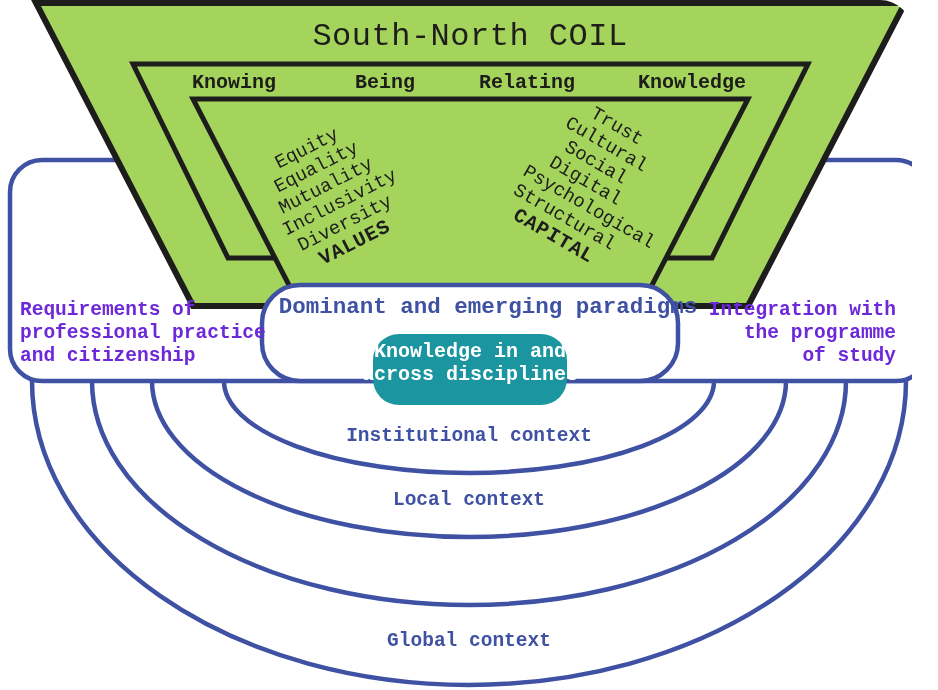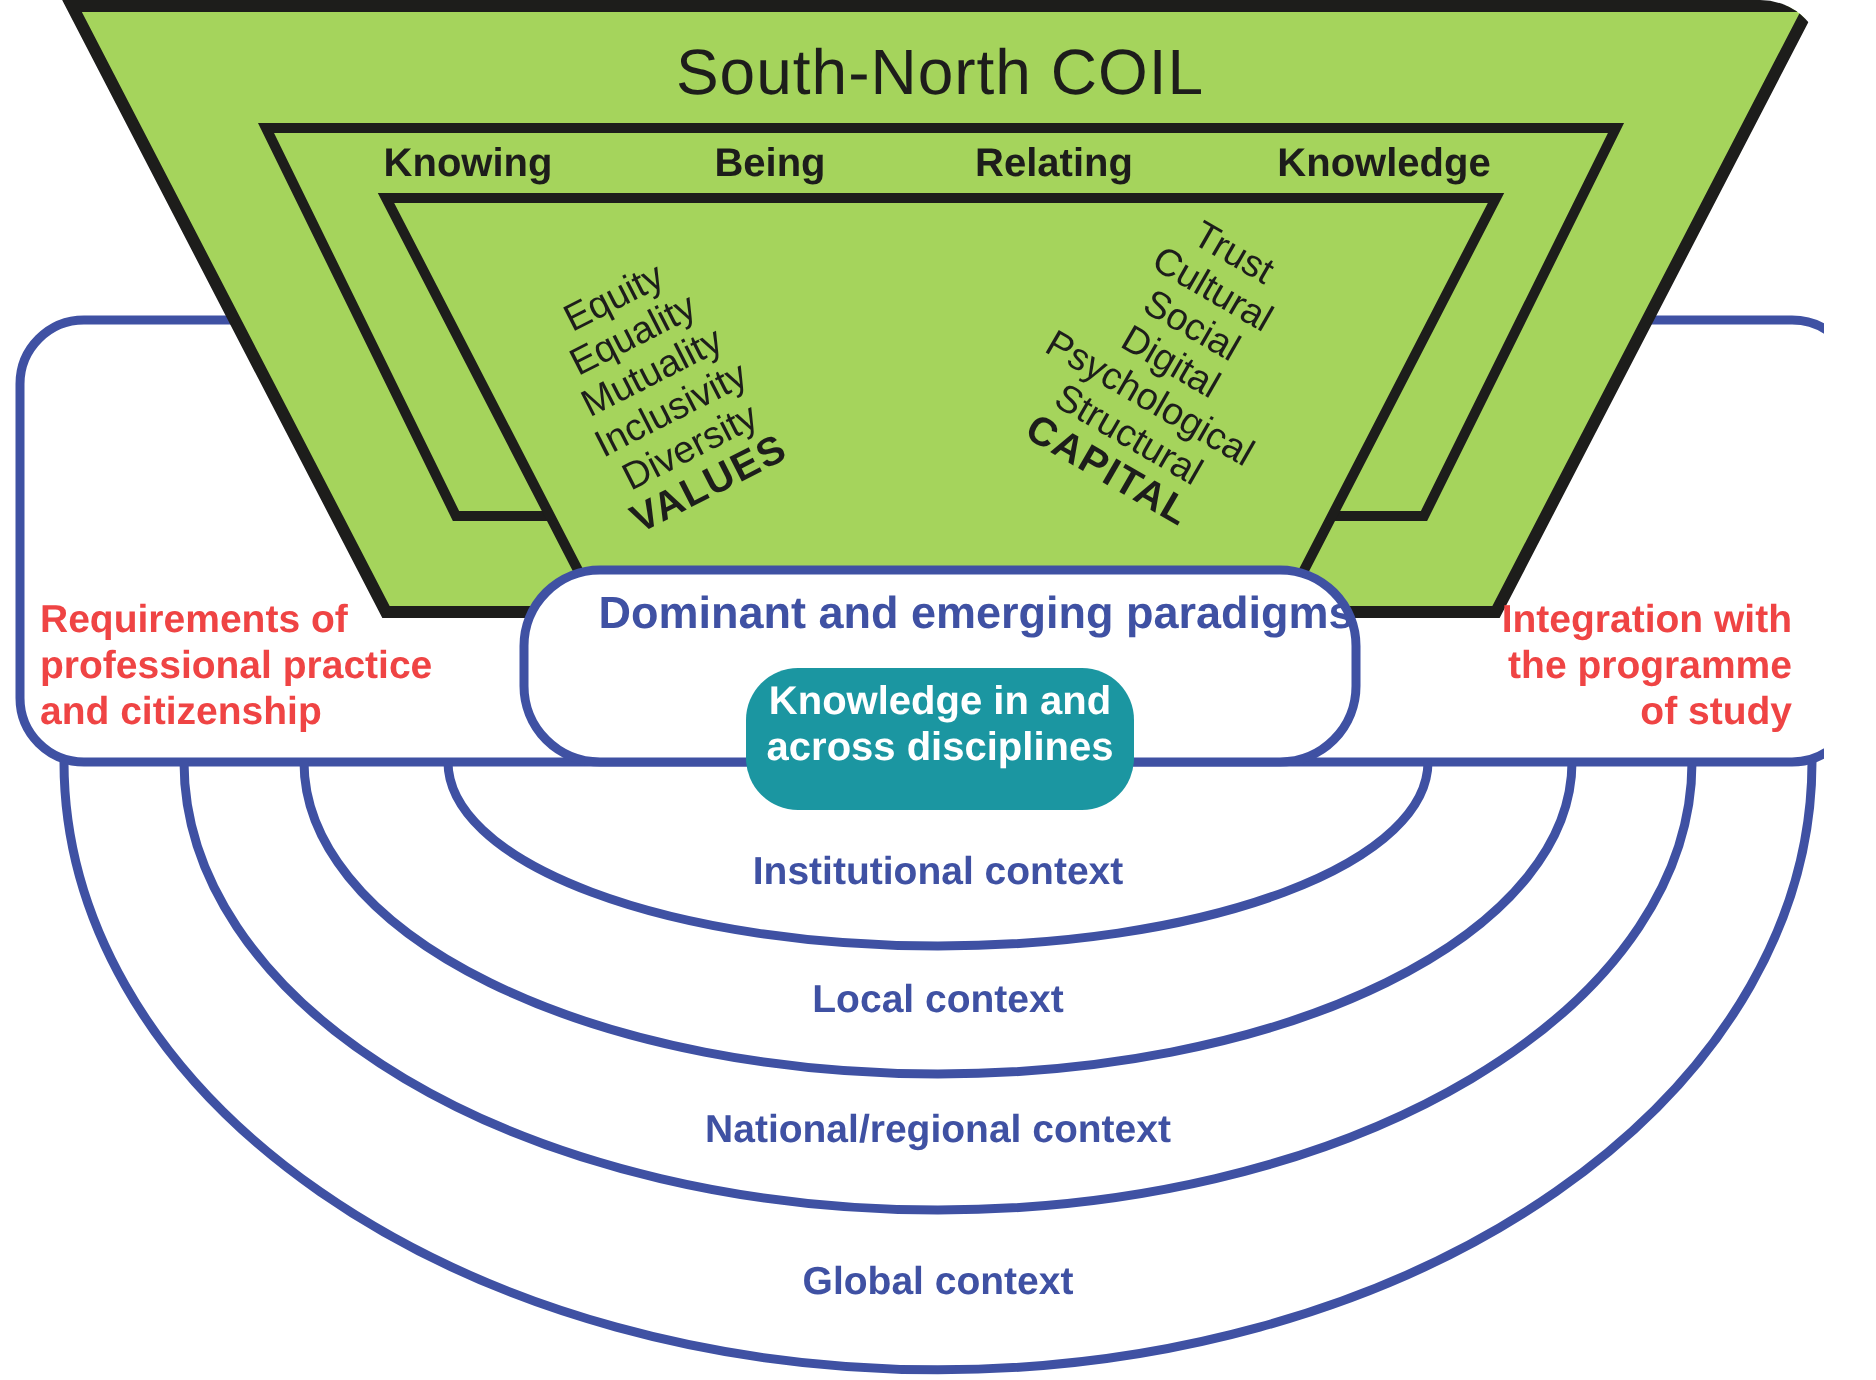--- a/index.html
+++ b/index.html
@@ -1,21 +1,21 @@
 <!DOCTYPE html>
 <html><head>
 <meta charset="utf-8">
 <style>
   html, body { margin: 0; padding: 0; background: #ffffff; }
   .stage {
     position: relative;
     width: 912px;
     height: 690px;
     background: #ffffff;
-    font-family: Liberation Sans, sans-serif;
+    font-family: Liberation Mono, monospace;
     overflow: hidden;
     border-radius: 32px;
   }
   .stage svg { position: absolute; left: 0; top: 0; }
   .txt { position: absolute; margin: 0; }
 
   .title {
     left: 470px; top: 18px;
     transform: translateX(-50%);
     font-size: 32px;
@@ -48,21 +48,21 @@
     letter-spacing: 0.8px;
   }
   .values-block { left: 273px; top: 133px; transform: rotate(-27deg); }
   .capital-block { left: 527px; top: 108px; transform: rotate(30deg); }
 
   .note {
     top: 299px;
     font-size: 19.5px;
     font-weight: bold;
     line-height: 23px;
-    color: #ef4444;
+    color: #6d28d9;
     white-space: pre-line;
   }
   .note-left { left: 20px; text-align: left; }
   .note-right { right: 16px; text-align: right; }
 
   .paradigms {
     left: 470px; top: 294px;
     transform: translateX(-50%);
     font-size: 22.5px;
     font-weight: bold;
@@ -153,16 +153,15 @@
 the programme
 of study</div>
 
   <div class="txt paradigms">Dominant and emerging paradigms</div>
 
   <div class="txt knowledge">Knowledge in and
 across disciplines</div>
 
   <div class="txt context ctx-1">Local context</div>
   <div class="txt context ctx-0">Institutional context</div>
-  <div class="txt context ctx-2">National/regional context</div>
   <div class="txt context ctx-3">Global context</div>
 
 </div>
 
 </body></html>

